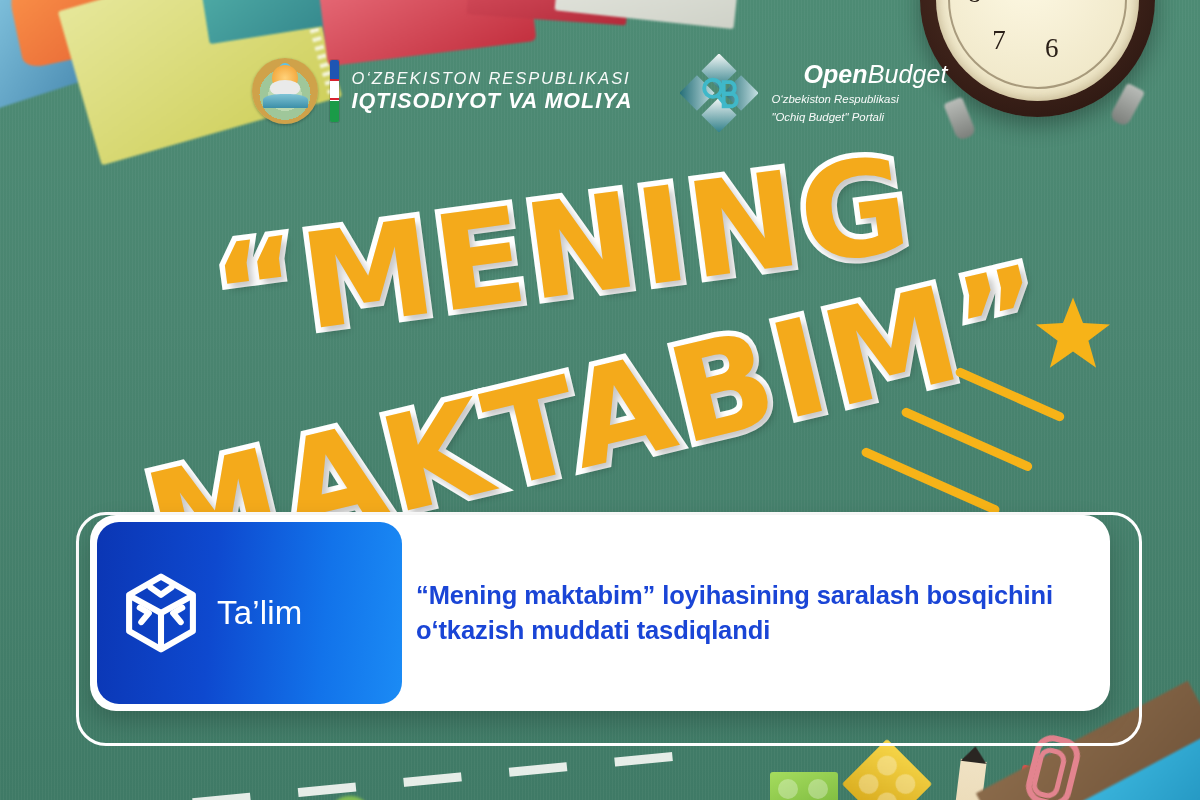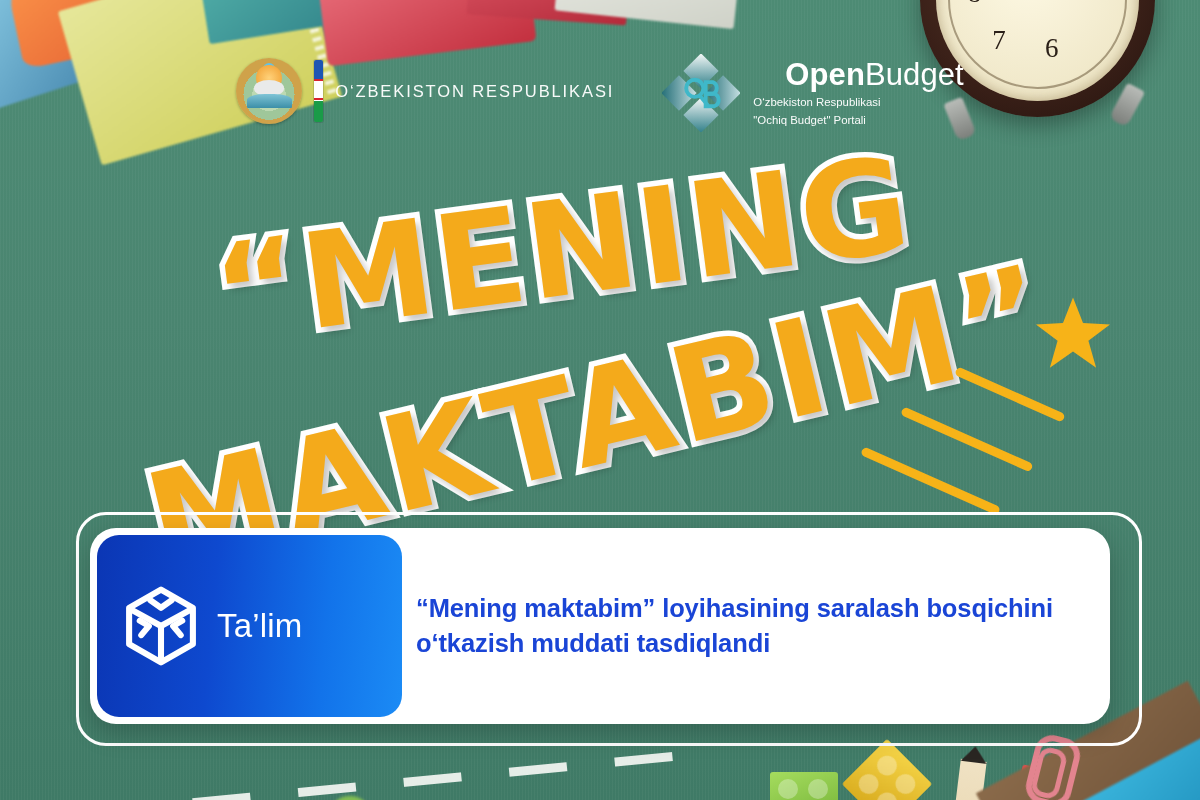--- a/index.html
+++ b/index.html
@@ -59,21 +59,21 @@
     background:linear-gradient(180deg,#f0e2c4 0%,#e8d6ae 100%);transform:rotate(7deg);filter:blur(.6px);}
   .pencil:before{content:"";position:absolute;left:0;top:-14px;width:0;height:0;
     border-left:13px solid transparent;border-right:13px solid transparent;border-bottom:16px solid #2a2622;}
   .ruler{right:-30px;bottom:-50px;width:240px;height:120px;
     background:linear-gradient(160deg,#8a6a4a,#6b4f36);transform:rotate(-28deg);filter:blur(.9px);}
   .ruler2{right:-70px;bottom:-40px;width:200px;height:80px;background:linear-gradient(160deg,#3bb6dd,#1b8bb8);transform:rotate(-28deg);filter:blur(.9px);}
   .greenblob{left:330px;bottom:-30px;width:40px;height:34px;background:#8dc94f;border-radius:50%;filter:blur(1.6px);opacity:.85;}
 
   
   .header{position:absolute;left:0;right:0;top:58px;display:flex;justify-content:center;
-    align-items:flex-start;gap:48px;}
+    align-items:flex-start;gap:48px;font-style:italic;}
   .gov-lockup{display:flex;align-items:center;gap:12px;}
   .emblem{width:66px;height:66px;border-radius:50%;position:relative;flex:0 0 auto;
     background:radial-gradient(circle at 50% 55%,#f7f4ea 0 18%,#bcd9b2 18% 34%,#9fc79a 34% 52%,#cfa24a 52% 74%,#7fae79 74% 100%);
     box-shadow:0 1px 3px rgba(0,0,0,.3);overflow:hidden;}
   .emblem .sun{position:absolute;left:50%;top:30%;transform:translate(-50%,-50%);
     width:26px;height:26px;border-radius:50%;background:radial-gradient(circle,#ffd27a,#f09a2a);}
   .emblem .mts{position:absolute;left:16%;right:16%;bottom:24%;height:22%;
     background:linear-gradient(180deg,#7fc4d6,#3c8fa8);border-radius:40% 40% 6% 6%;}
   .emblem .bird{position:absolute;left:50%;top:46%;transform:translate(-50%,-50%);
     width:30px;height:16px;background:#e9eaea;border-radius:50% 50% 45% 45%;}
@@ -85,21 +85,21 @@
   .flagbar .rl{width:100%;height:2px;background:#d8222e;}
   .flagbar .rl.a{margin-top:19px;}
   .flagbar .rl.b{margin-top:17px;}
   .gov-text{color:#ffffff;line-height:1.12;}
   .gov-top{font-size:16.5px;letter-spacing:1.9px;font-weight:400;opacity:.96;}
   .gov-main{font-size:21.5px;letter-spacing:1.0px;font-weight:700;margin-top:2px;}
 
   .ob-lockup{display:flex;align-items:center;gap:13px;margin-top:-4px;}
   .ob-mark{position:relative;width:78px;height:78px;flex:0 0 auto;}
   .ob-text{color:#ffffff;line-height:1.1;}
-  .ob-title{font-size:31px;font-weight:700;letter-spacing:.1px;margin-left:32px;}
+  .ob-title{font-size:25px;font-weight:700;letter-spacing:.1px;margin-left:32px;}
   .ob-title span.light{font-weight:400;}
   .ob-sub{font-size:11.4px;line-height:1.32;margin-top:3px;opacity:.97;}
 
   
   .hero{position:absolute;left:0;right:0;top:150px;height:420px;pointer-events:none;}
   .word{position:absolute;white-space:nowrap;font-family:"DejaVu Sans",sans-serif;
     font-weight:700;color:#f4aa1b;
     -webkit-text-stroke:11px #ffffff;paint-order:stroke fill;
     text-shadow:4px 6px 7px rgba(0,0,0,.22);}
   .word.w1{font-size:132px;left:212px;top:22px;transform:rotate(-7.5deg);letter-spacing:2px;}
@@ -111,21 +111,21 @@
   
   .star-deco{position:absolute;right:88px;top:146px;width:78px;height:74px;}
   .speed{position:absolute;height:9px;border-radius:5px;background:#f7b318;transform-origin:left center;}
   .sp1{right:126px;top:216px;width:118px;transform:rotate(24deg);}
   .sp2{right:156px;top:256px;width:142px;transform:rotate(24deg);}
   .sp3{right:188px;top:296px;width:150px;transform:rotate(24deg);}
 
   
   .card-outline{position:absolute;left:76px;top:512px;width:1060px;height:228px;
     border:3px solid #ffffff;border-radius:30px;}
-  .card{position:absolute;left:90px;top:528px;width:1020px;height:196px;background:#ffffff;
+  .card{position:absolute;left:90px;top:515px;width:1020px;height:196px;background:#ffffff;
     border-radius:26px;box-shadow:0 10px 26px rgba(0,0,0,.20);display:flex;align-items:stretch;}
   .badge{margin:7px 0 7px 7px;width:305px;border-radius:22px;position:relative;
     background:linear-gradient(95deg,#0b36b4 0%,#0e49cf 38%,#1273ea 74%,#1b8bf5 100%);
     display:flex;align-items:center;gap:18px;padding-left:26px;box-sizing:border-box;}
   .cube-icon{width:76px;height:82px;flex:0 0 auto;}
   .badge-label{color:#ffffff;font-size:33px;font-weight:500;line-height:1.12;letter-spacing:.2px;}
   .headline{flex:1;display:flex;align-items:center;justify-content:center;padding:0 26px 0 14px;}
   .headline p{margin:0;text-align:left;color:#1a45d6;font-size:25.5px;font-weight:700;
     line-height:1.38;letter-spacing:-.1px;}
 </style>
@@ -183,20 +183,21 @@
           <span class="sun"></span>
         <span class="bird"></span>
           <span class="mts"></span>
       </div>
       <div class="flagbar">
         <div class="rl a"></div>
           <div class="rl b"></div>
       </div>
       <div class="gov-text">
         <div class="gov-top">O‘ZBEKISTON RESPUBLIKASI</div>
+        <div class="gov-main">IQTISODIYOT VA MOLIYA</div>
       </div>
     </div>
 
     <div class="ob-lockup">
       <div class="ob-mark">
         <svg viewBox="0 0 100 100" width="78" height="78" aria-hidden="true">
           <defs>
             <linearGradient id="dg1" x1="0" y1="0" x2="1" y2="1">
               <stop offset="0" stop-color="#ffffff" stop-opacity=".95"></stop>
               <stop offset="1" stop-color="#2e7f8c" stop-opacity=".9"></stop>

